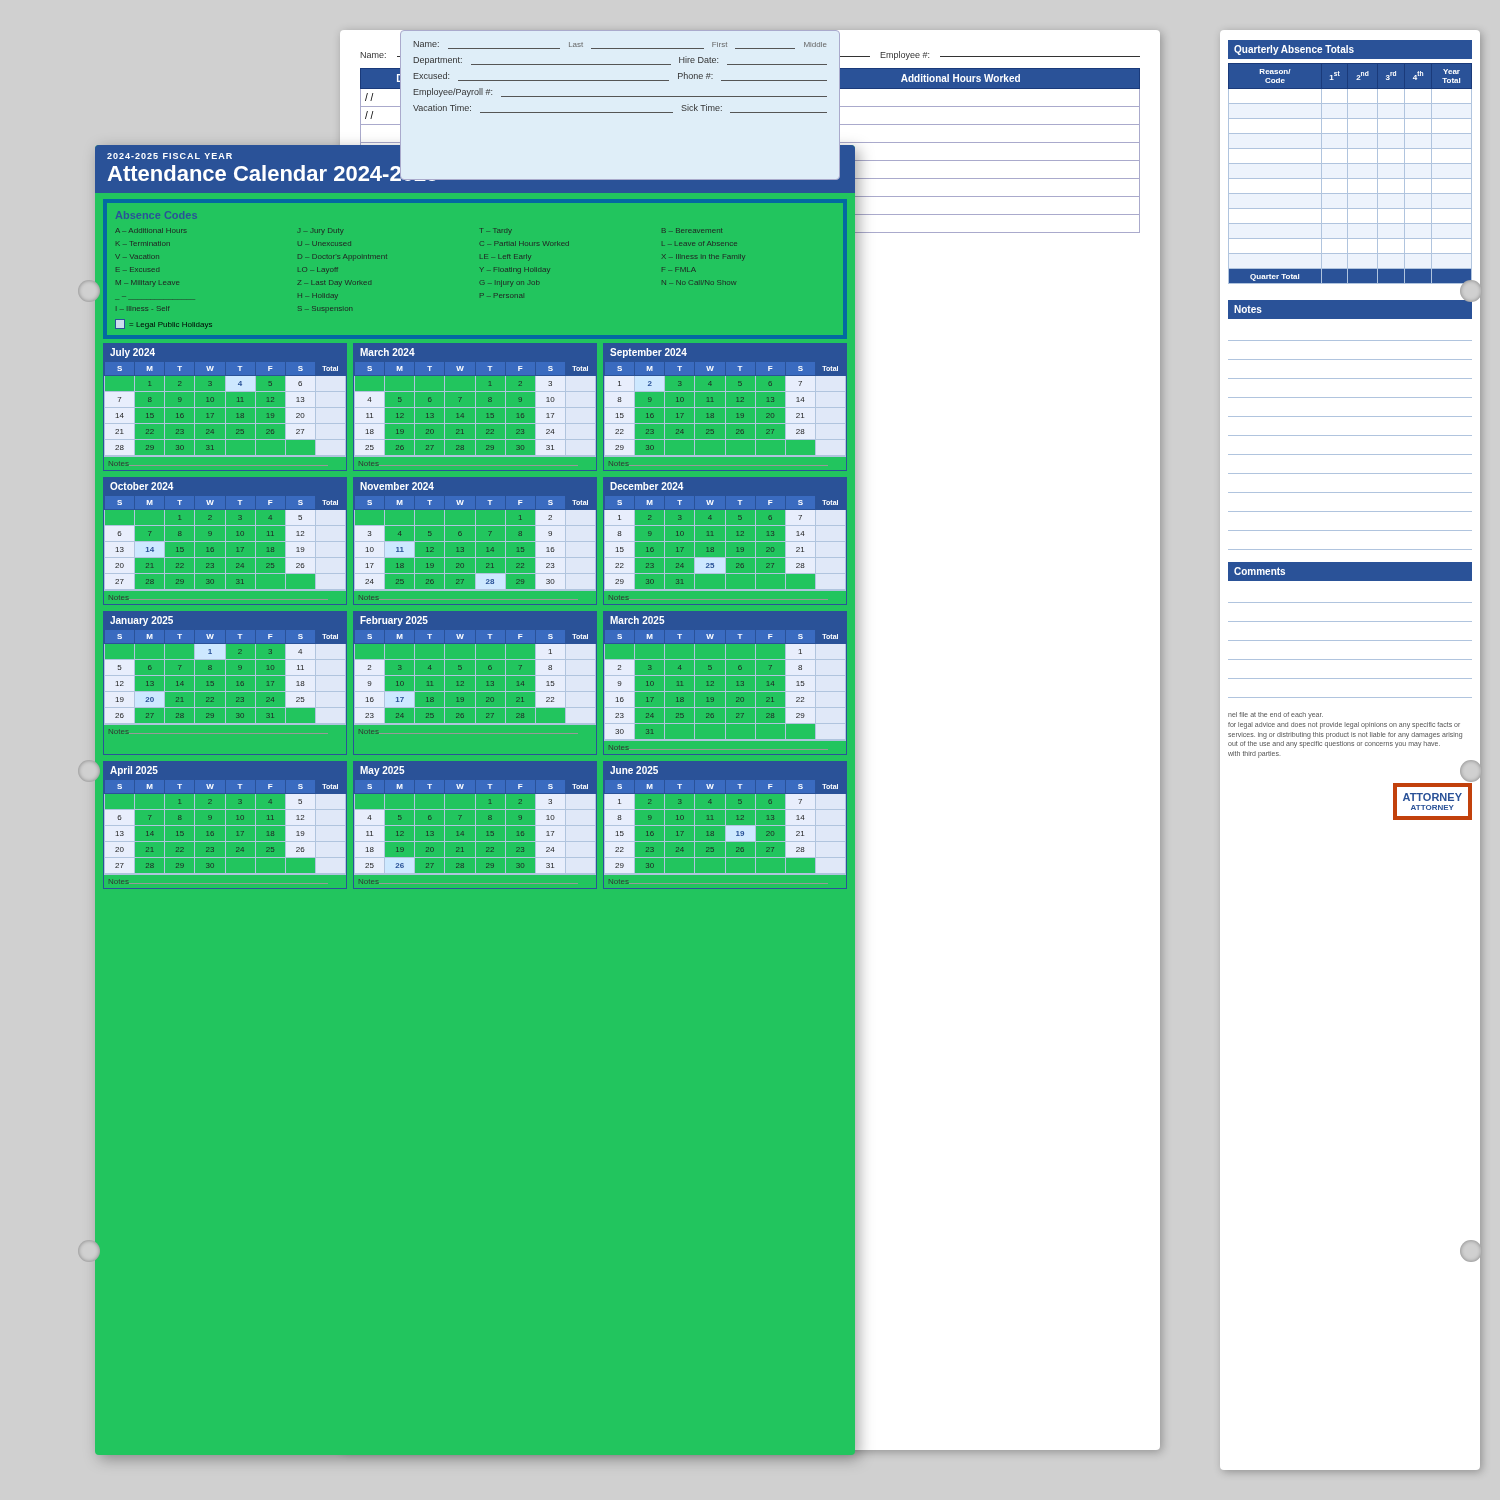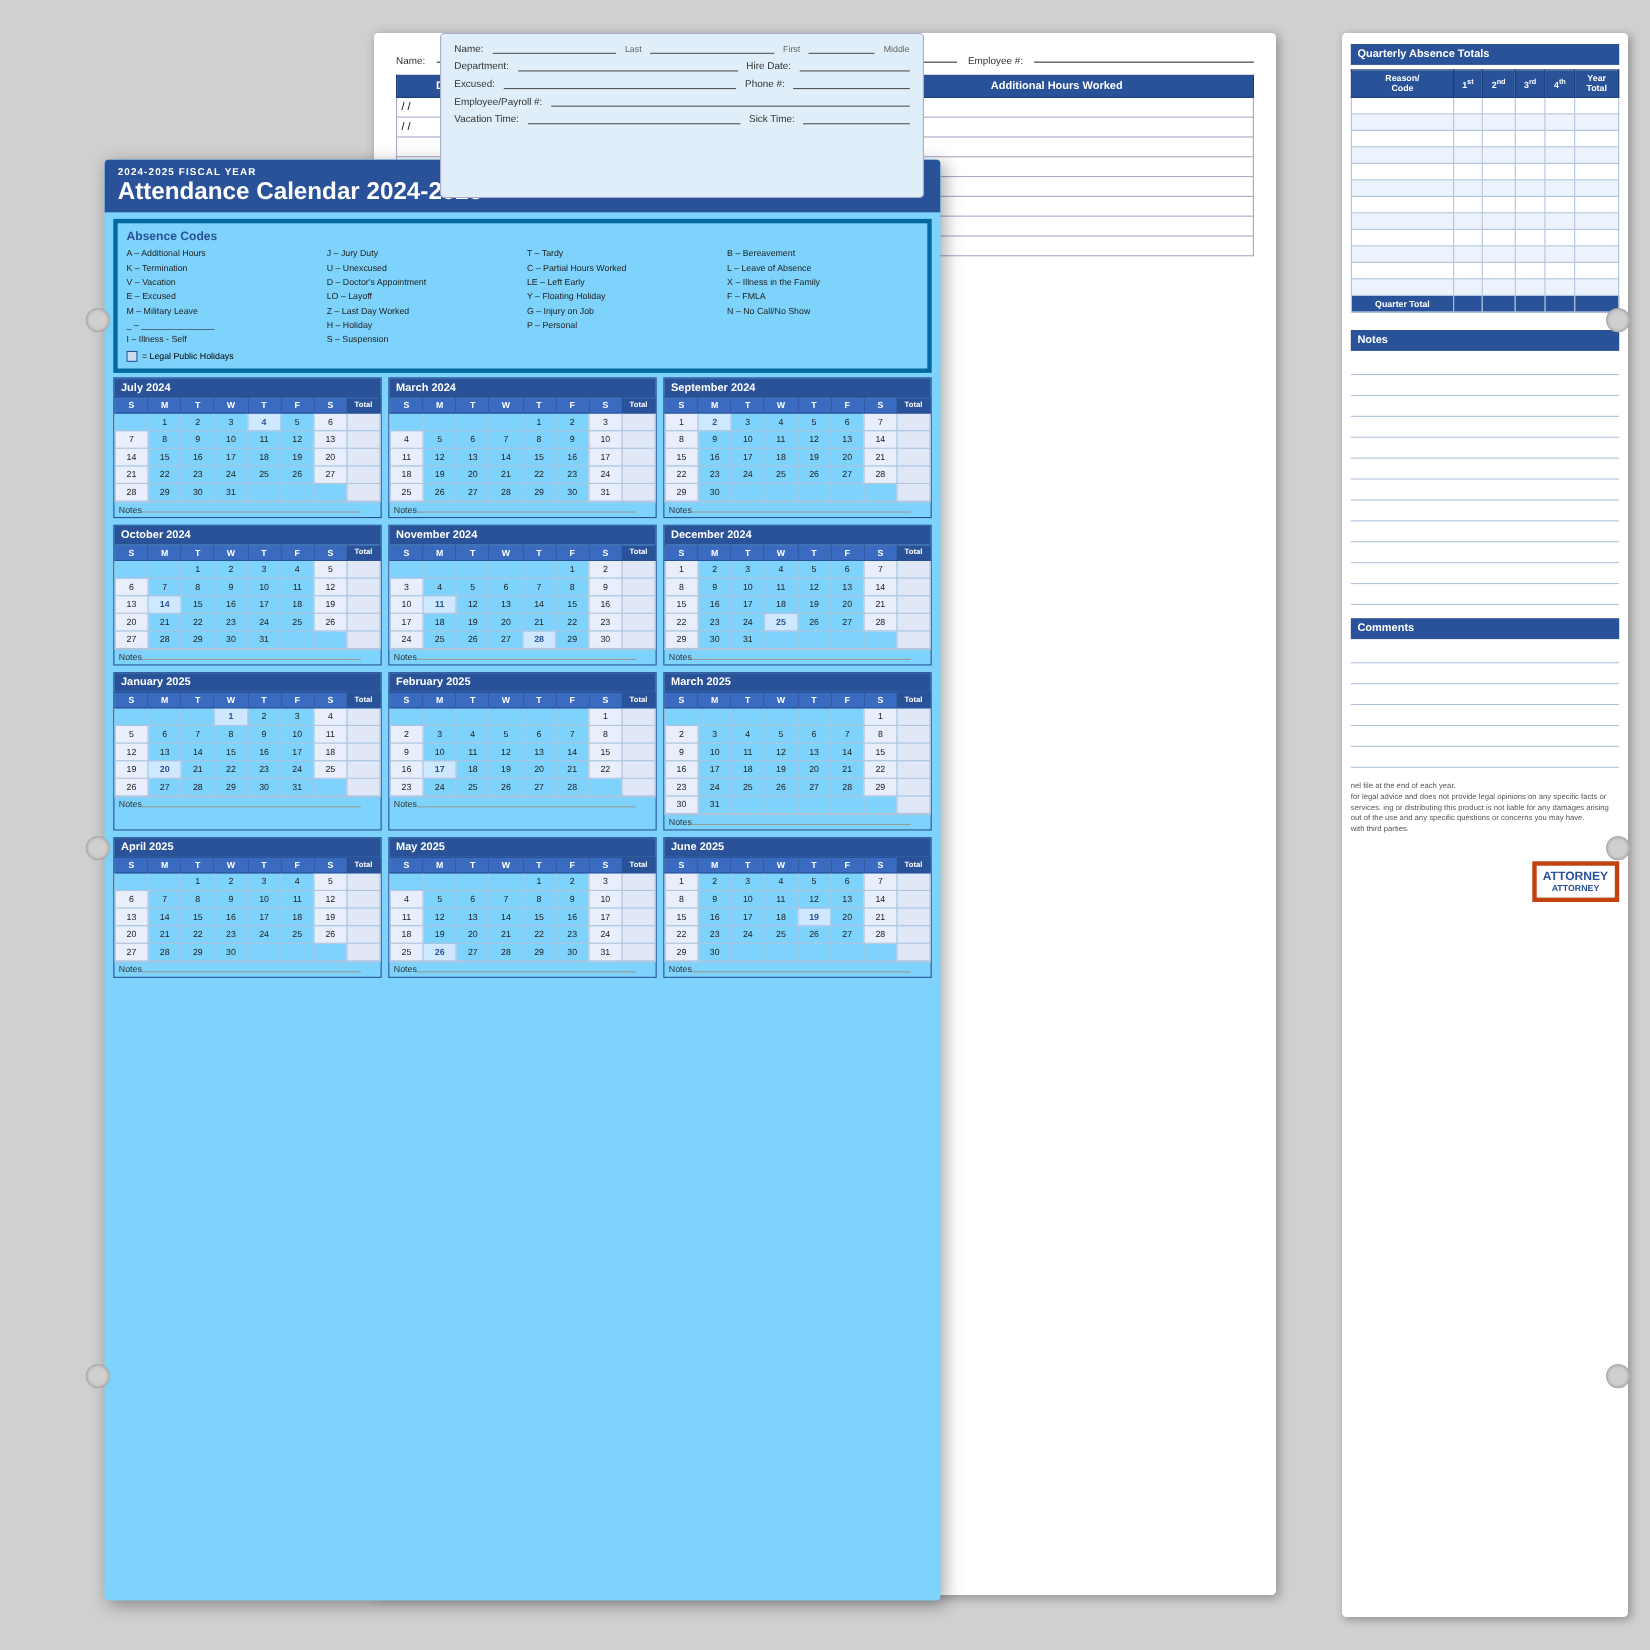--- a/index.html
+++ b/index.html
@@ -62,21 +62,21 @@
       height: 18px;
     }
 
     
     .front-page {
       position: absolute;
       top: 145px;
       left: 95px;
       width: 760px;
       height: 1310px;
-      background: #7dd3fc;
+      background: #22c55e;
       border-radius: 4px;
       box-shadow: 4px 4px 15px rgba(0,0,0,0.35);
       overflow: hidden;
     }
 
     .fp-header {
       background: #2a5298;
       color: white;
       padding: 6px 12px;
     }
@@ -108,21 +108,21 @@
       gap: 1px 8px;
       font-size: 8px;
       color: #222;
     }
     .absence-codes-grid div { line-height: 1.5; }
 
     .legal-holiday-note {
       font-size: 8px;
       margin-top: 4px;
       display: flex;
-      align-items: flex-start;
+      align-items: center;
       gap: 4px;
     }
     .legal-box {
       width: 10px; height: 10px;
       background: #cde;
       border: 1px solid #2a5298;
       display: inline-block;
     }
 
     

